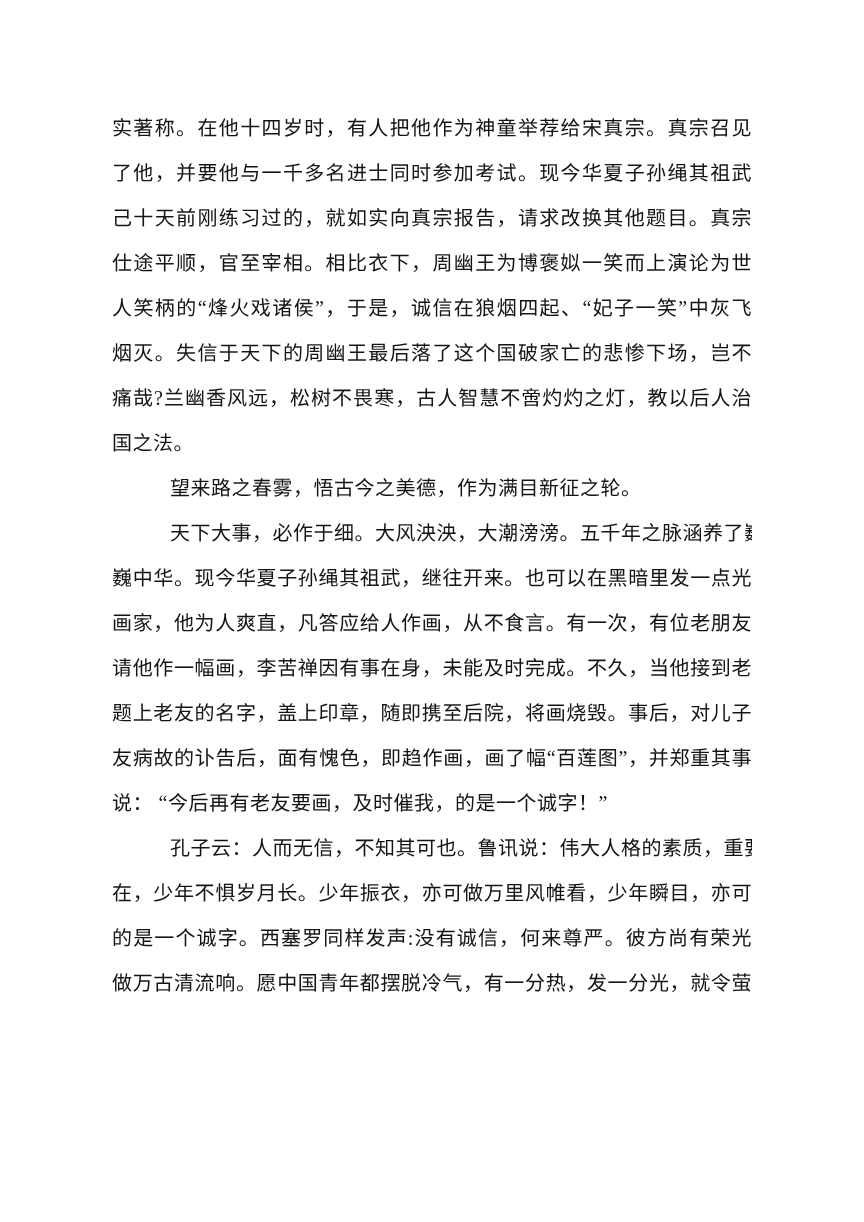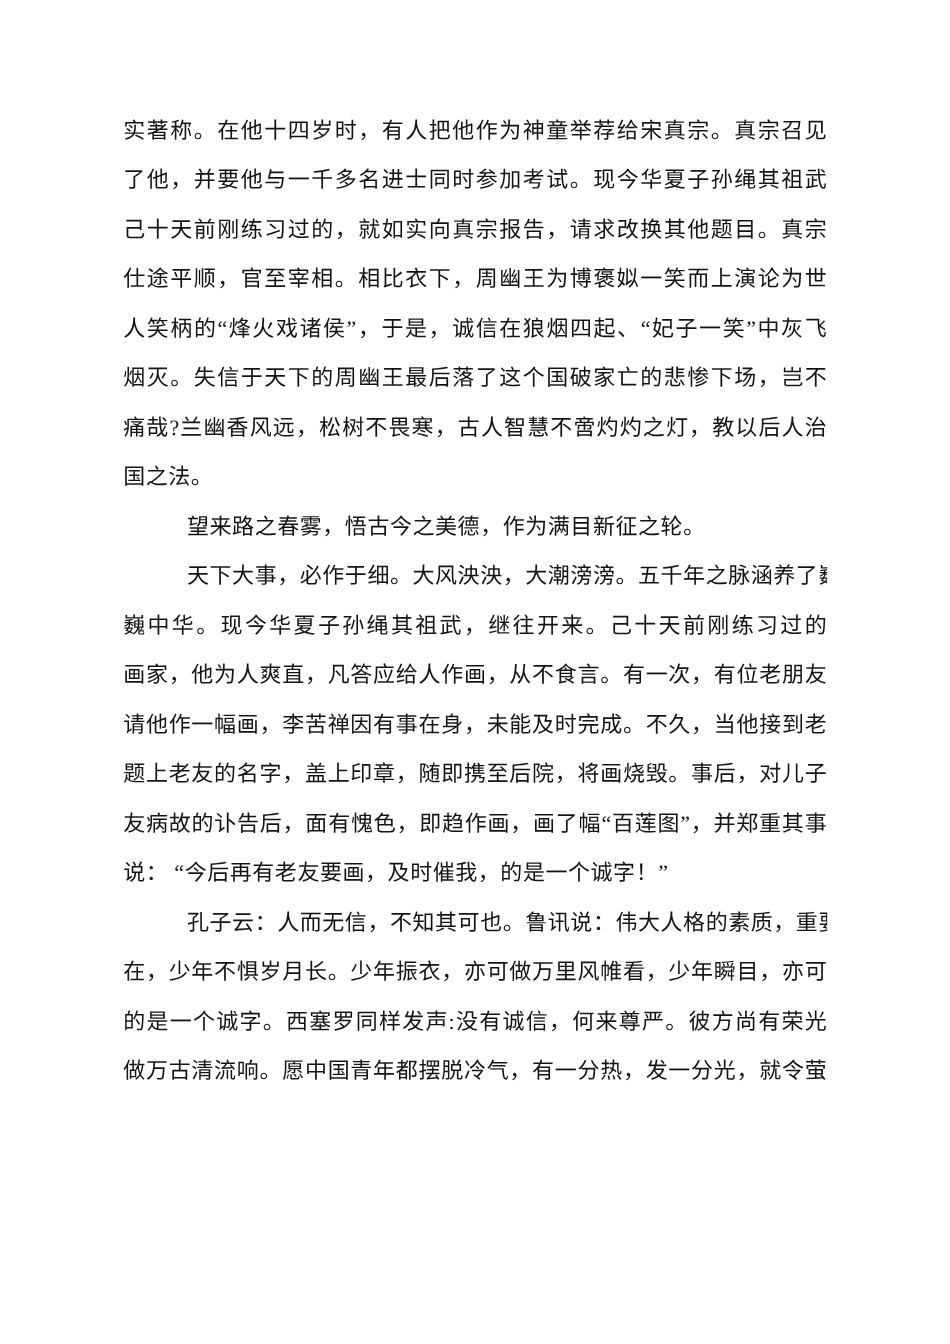--- a/index.html
+++ b/index.html
@@ -11,21 +11,21 @@
     position: relative;
     width: 864px;
     height: 1222px;
     background: #ffffff;
     overflow: hidden;
     font-family: "Liberation Serif", "DejaVu Serif", serif;
   }
   .doc {
     position: absolute;
     left: 112px;
-    top: 97px;
+    top: 106px;
     width: 640px;
   }
   .para {
     margin: 0;
     padding: 0;
   }
   .line {
     height: 45px;
     line-height: 45px;
     font-size: 20px;
@@ -56,21 +56,21 @@
         <div class="line">人笑柄的“烽火戏诸侯”，于是，诚信在狼烟四起、“妃子一笑”中灰飞</div>
         <div class="line">烟灭。失信于天下的周幽王最后落了这个国破家亡的悲惨下场，岂不</div>
         <div class="line">痛哉?兰幽香风远，松树不畏寒，古人智慧不啻灼灼之灯，教以后人治</div>
         <div class="line para-last">国之法。</div>
       </div>
       <div class="para">
         <div class="line indent para-last">望来路之春雾，悟古今之美德，作为满目新征之轮。</div>
       </div>
       <div class="para">
         <div class="line indent">天下大事，必作于细。大风泱泱，大潮滂滂。五千年之脉涵养了巍</div>
-        <div class="line">巍中华。现今华夏子孙绳其祖武，继往开来。己十天前刚练习过的</div>
+        <div class="line">巍中华。现今华夏子孙绳其祖武，继往开来。也可以在黑暗里发一点光</div>
         <div class="line">画家，他为人爽直，凡答应给人作画，从不食言。有一次，有位老朋友</div>
         <div class="line">请他作一幅画，李苦禅因有事在身，未能及时完成。不久，当他接到老</div>
         <div class="line">题上老友的名字，盖上印章，随即携至后院，将画烧毁。事后，对儿子</div>
         <div class="line">友病故的讣告后，面有愧色，即趋作画，画了幅“百莲图”，并郑重其事</div>
         <div class="line para-last">说： “今后再有老友要画，及时催我，的是一个诚字！”</div>
       </div>
       <div class="para">
         <div class="line indent">孔子云：人而无信，不知其可也。鲁讯说：伟大人格的素质，重要</div>
         <div class="line">在，少年不惧岁月长。少年振衣，亦可做万里风帷看，少年瞬目，亦可</div>
         <div class="line">的是一个诚字。西塞罗同样发声:没有诚信，何来尊严。彼方尚有荣光</div>

